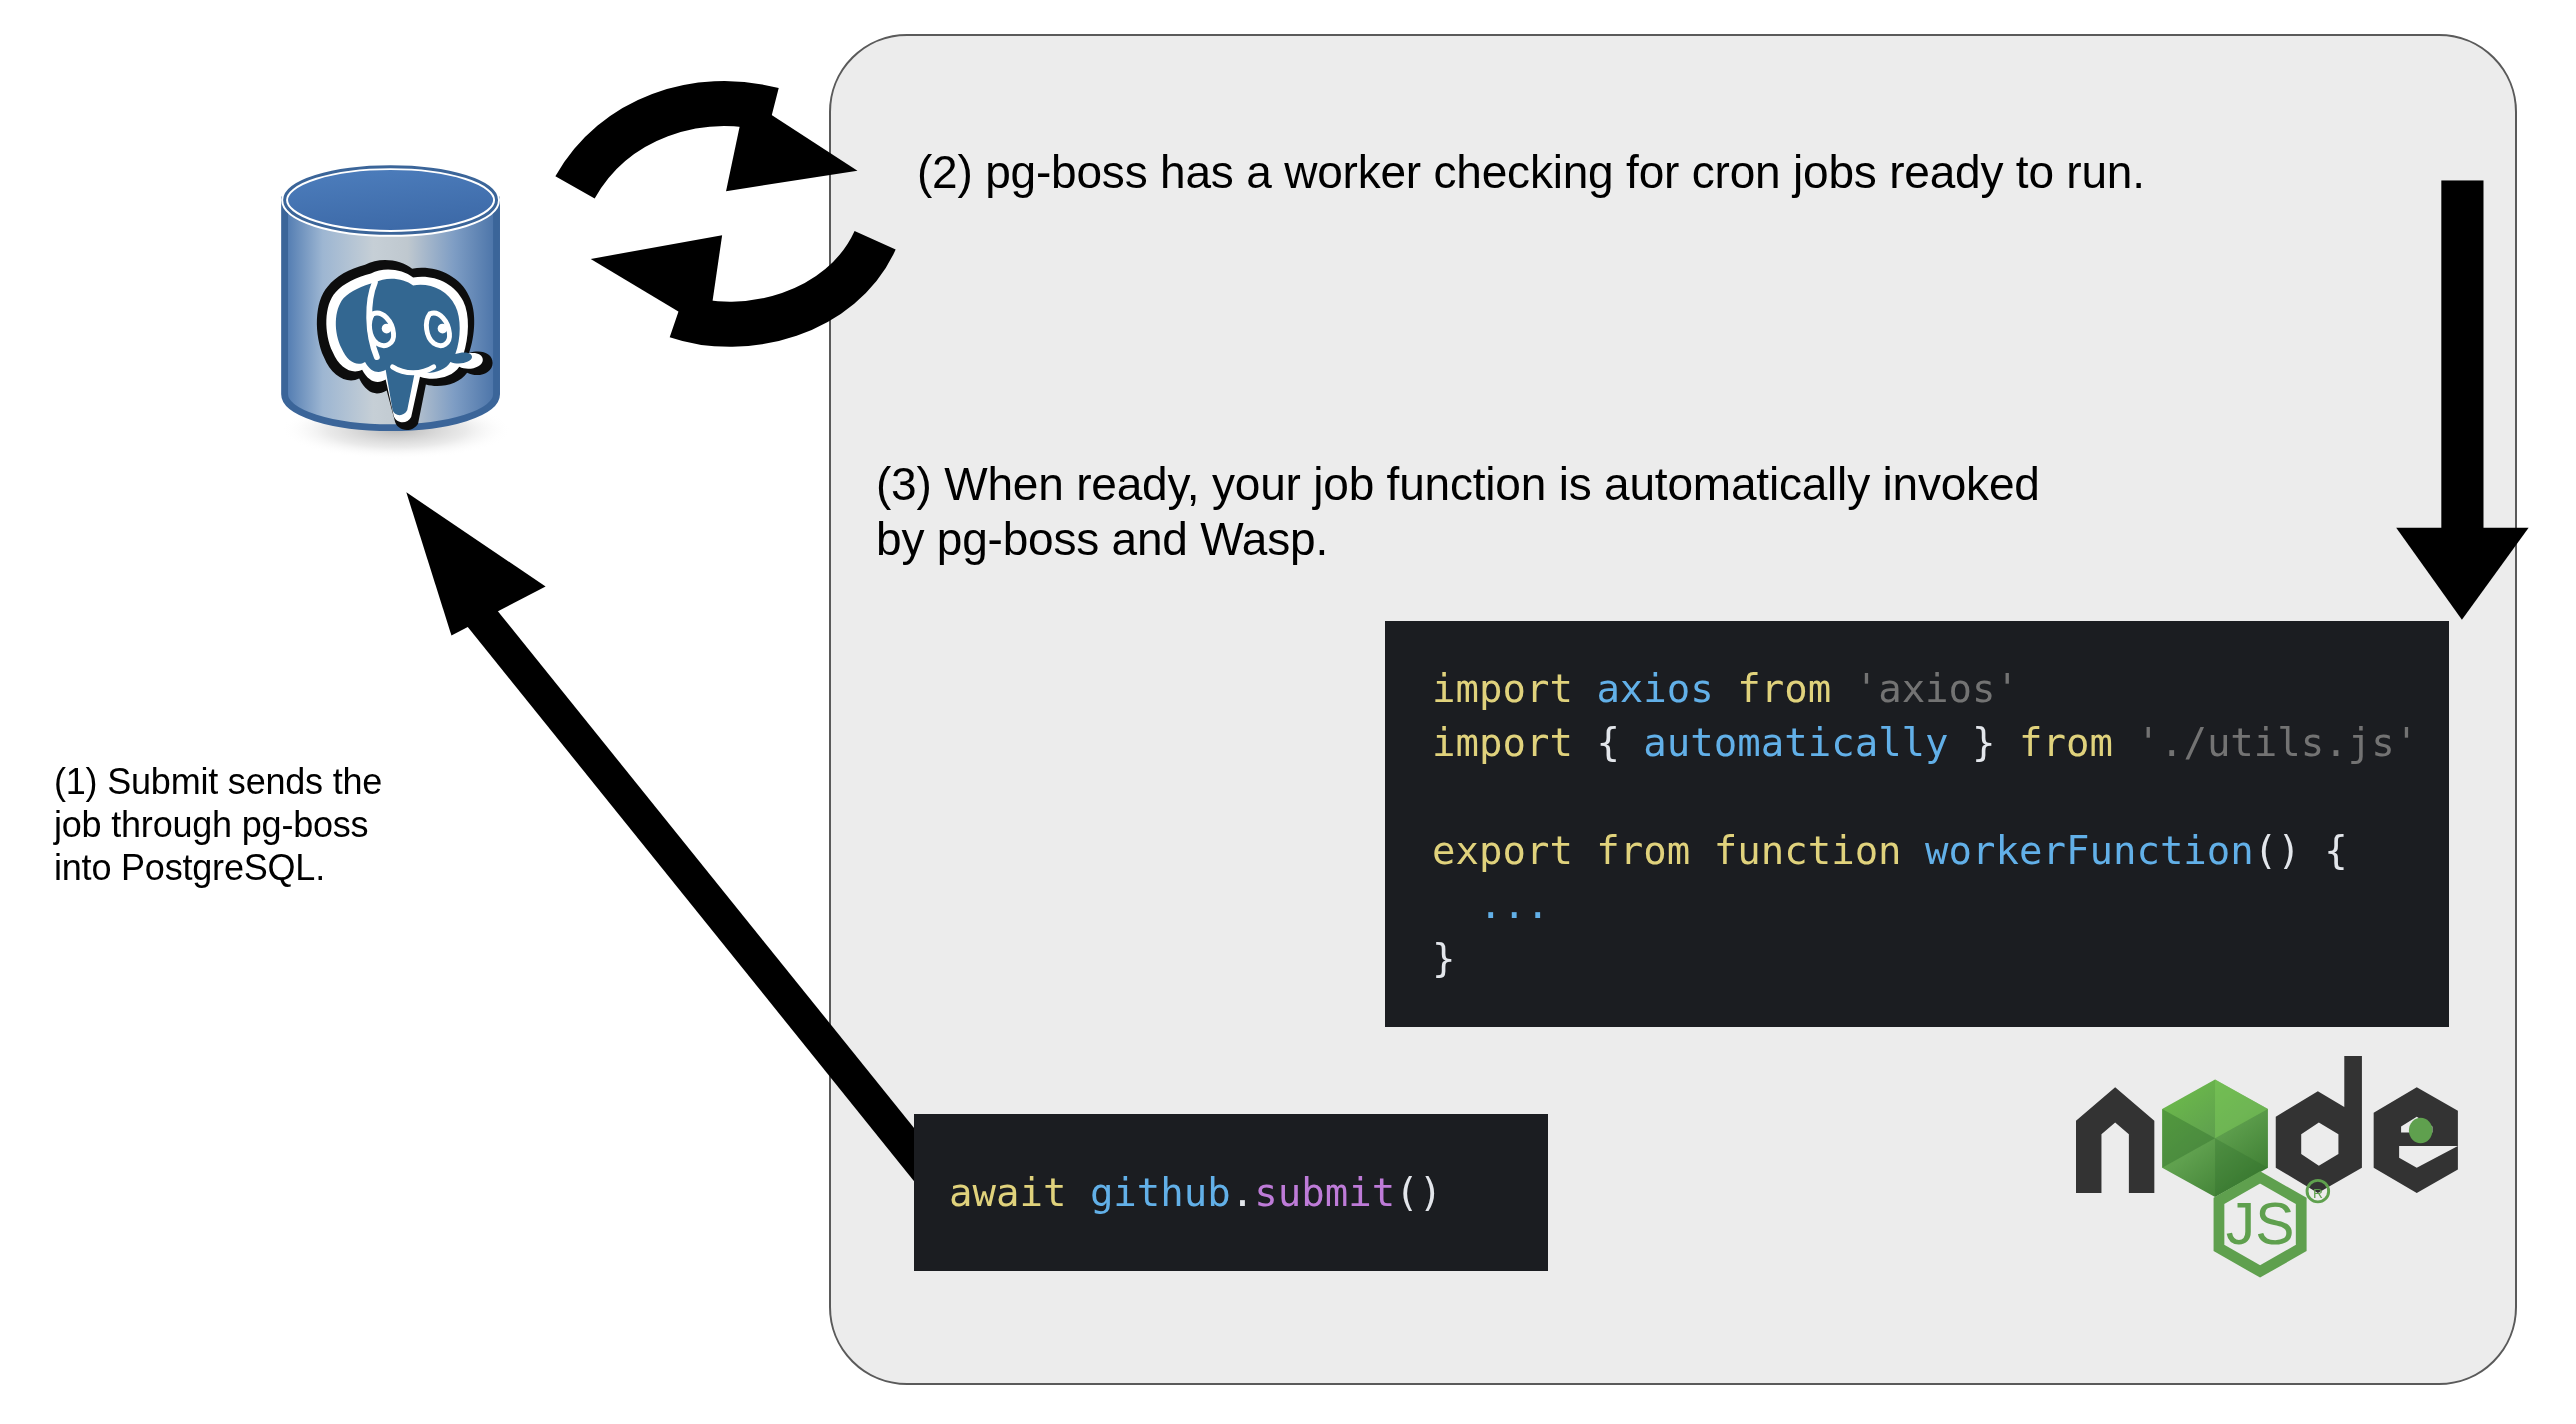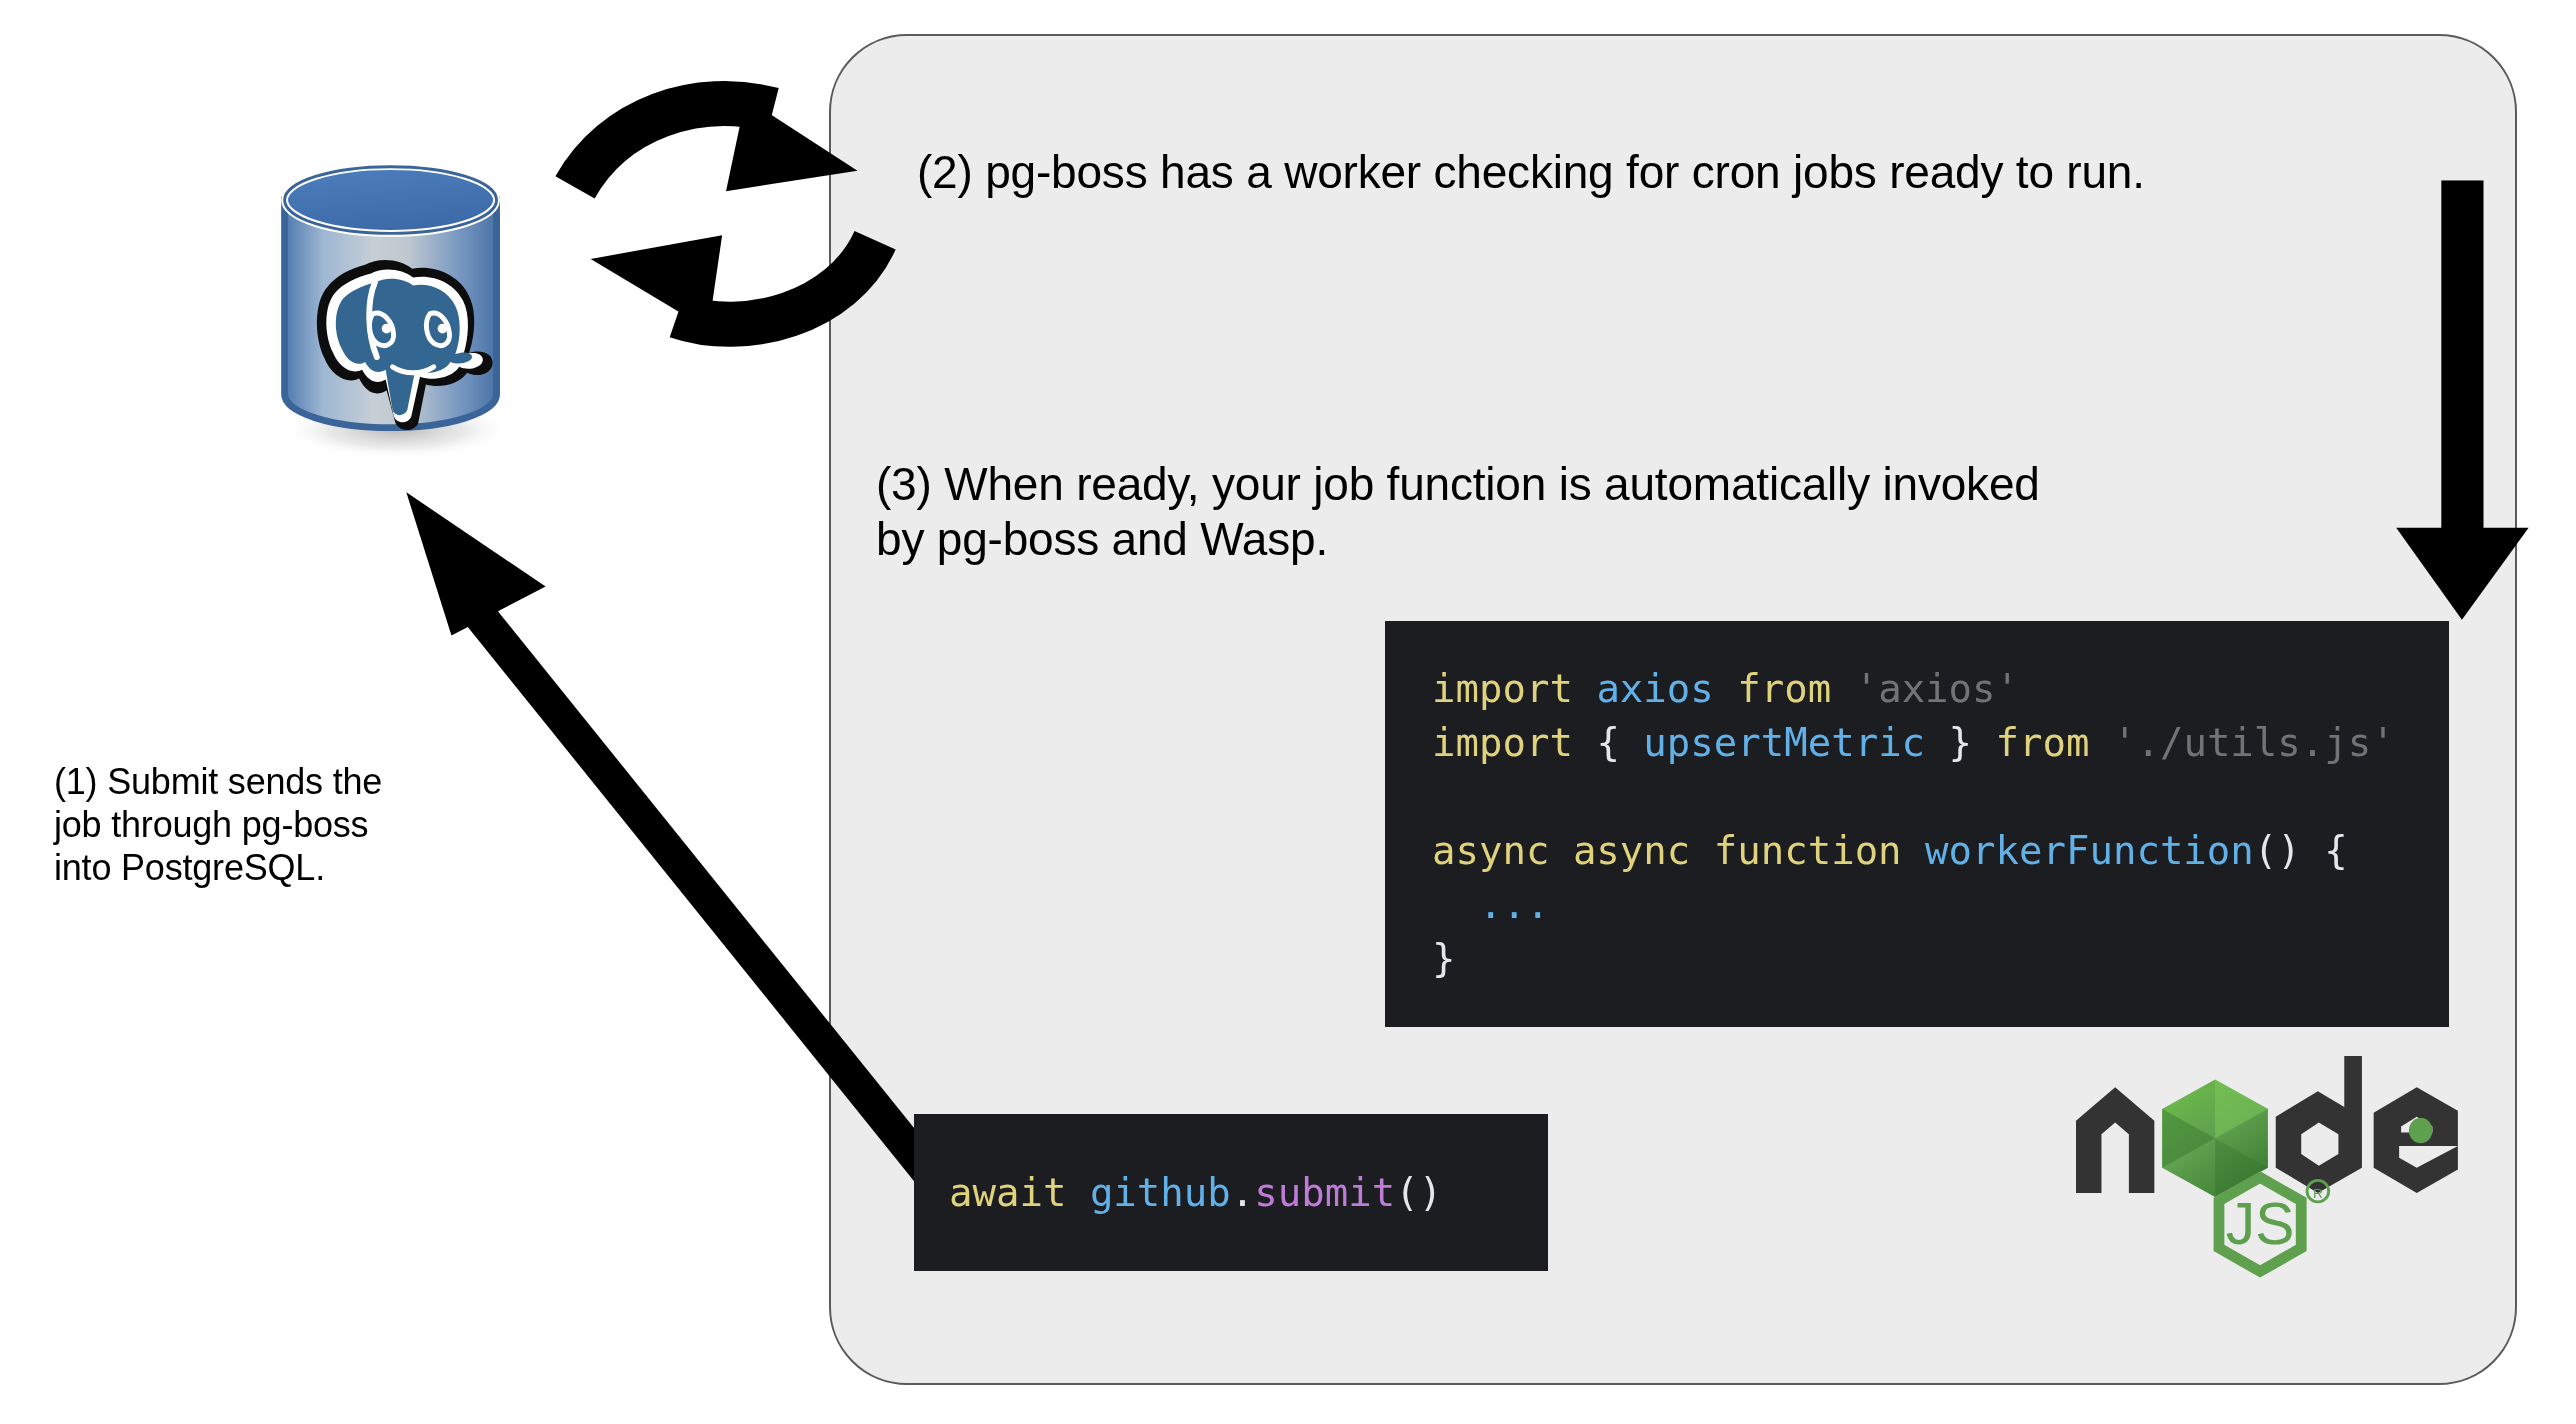--- a/index.html
+++ b/index.html
@@ -249,20 +249,20 @@
 <div class="step-text" id="step1-text">(1) Submit sends the
 job through pg-boss
 into PostgreSQL.</div>
 
 <div class="step-text" id="step2-text">(2) pg-boss has a worker checking for cron jobs ready to run.</div>
 
 <div class="step-text" id="step3-text">(3) When ready, your job function is automatically invoked
 by pg-boss and Wasp.</div>
 
 <div class="code-block" id="worker-code-block"><span class="tok-kw">import </span><span class="tok-id">axios</span><span class="tok-kw"> from </span><span class="tok-str">'axios'</span>
-<span class="tok-kw">import </span><span class="tok-pun">{ </span><span class="tok-id">upsertMetric</span><span class="tok-pun"> } </span><span class="tok-kw">from </span><span class="tok-str">'./utils.js'</span>
-
-<span class="tok-kw">async async function </span><span class="tok-fn">workerFunction</span><span class="tok-pun">() {</span>
+<span class="tok-kw">import </span><span class="tok-pun">{ </span><span class="tok-id">automatically</span><span class="tok-pun"> } </span><span class="tok-kw">from </span><span class="tok-str">'./utils.js'</span>
+
+<span class="tok-kw">export from function </span><span class="tok-fn">workerFunction</span><span class="tok-pun">() {</span>
 <span class="tok-dots">  ...</span>
 <span class="tok-pun">}</span></div>
 
 <div class="code-block" id="submit-code-block"><span class="tok-kw">await </span><span class="tok-id">github</span><span class="tok-pun">.</span><span class="tok-mth">submit</span><span class="tok-pun">()</span></div>
 
 
 </body></html>

